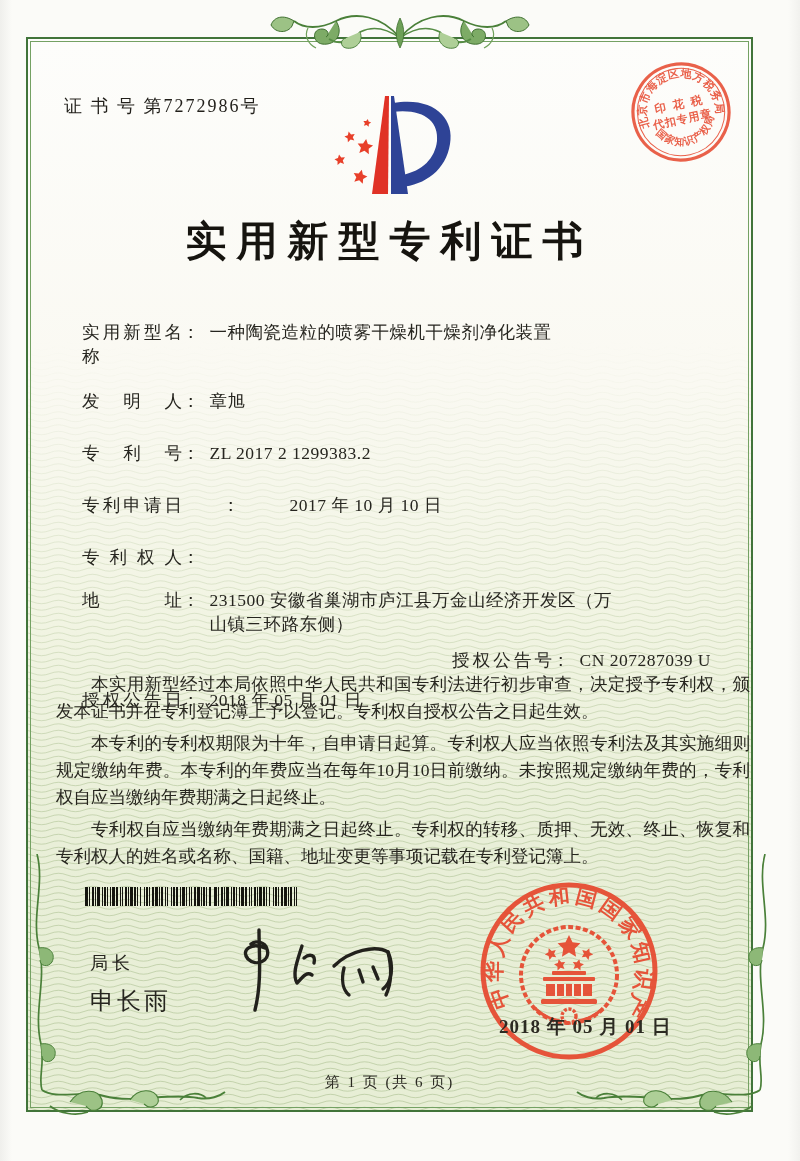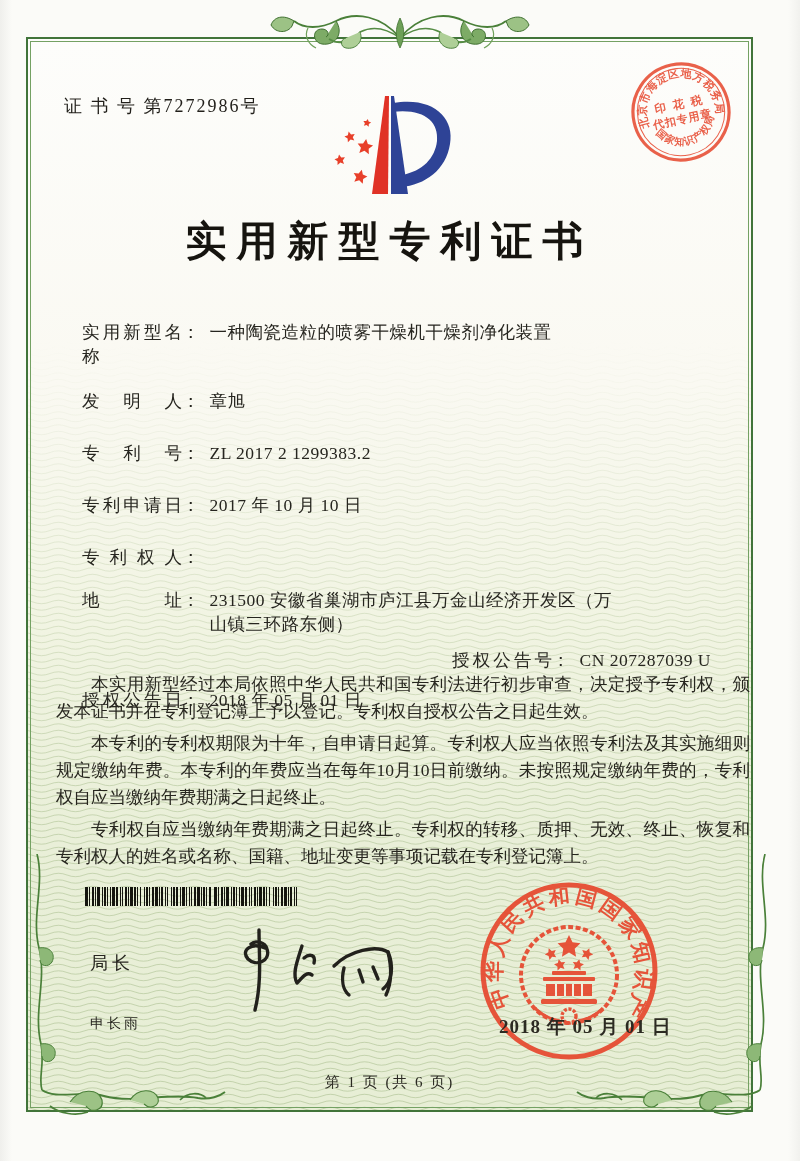--- a/index.html
+++ b/index.html
@@ -22,21 +22,21 @@
   .field-row{position:absolute;left:82px;display:flex;font-size:17.5px;line-height:24px;color:#26251f;}
   .flabel{display:inline-block;width:100px;text-align:justify;text-align-last:justify;}
   .fcolon{margin:0 10px 0 0;}
   .fvalue{letter-spacing:.5px;}
   .fvalue.addr{width:406px;}
   .paras{position:absolute;left:56px;top:671px;width:694px;}
   .paras p{margin:0 0 5px 0;font-size:17.5px;line-height:27px;text-align:justify;text-indent:2em;color:#27261f;}
   .barcode{position:absolute;left:85px;top:887px;width:213px;height:19px;overflow:hidden;white-space:nowrap;font-size:0;}
   .barcode i{display:inline-block;height:100%;}
   .signer-title{left:90px;top:951px;font-size:18px;letter-spacing:4px;}
-  .signer-name{left:90px;top:1015px;font-size:14px;letter-spacing:3px;}
+  .signer-name{left:90px;top:985px;font-size:24px;letter-spacing:3px;}
   .seal-date{left:499px;top:1014px;font-size:19px;font-weight:bold;letter-spacing:1px;color:#2c2a22;z-index:6;}
   .footer{left:26px;right:47px;top:1073px;text-align:center;font-size:15px;letter-spacing:2px;color:#2a2922;}
   .z2{z-index:2;}.z3{z-index:3;}.z4{z-index:4;}.z5{z-index:5;}
 </style>
 </head>
 <body>
 
 <div class="page">
 
   <div class="paper">
@@ -139,21 +139,21 @@
   <div class="field-row z3" style="top:389px;">
     <span class="flabel">发明人</span>
       <span class="fcolon">：</span>
       <span class="fvalue">章旭</span>
   </div>
   <div class="field-row z3" style="top:441px;">
     <span class="flabel">专利号</span>
       <span class="fcolon">：</span>
       <span class="fvalue">ZL 2017 2 1299383.2</span>
   </div>
-  <div class="field-row z3" style="top:493px;">
+  <div class="field-row z3" style="top:493px;gap:40px;">
     <span class="flabel">专利申请日</span>
       <span class="fcolon">：</span>
       <span class="fvalue">2017 年 10 月 10 日</span>
   </div>
   <div class="field-row z3" style="top:545px;">
     <span class="flabel">专利权人</span>
       <span class="fcolon">：</span>
   </div>
   <div class="field-row z3" style="top:588px;">
     <span class="flabel">地址</span>

